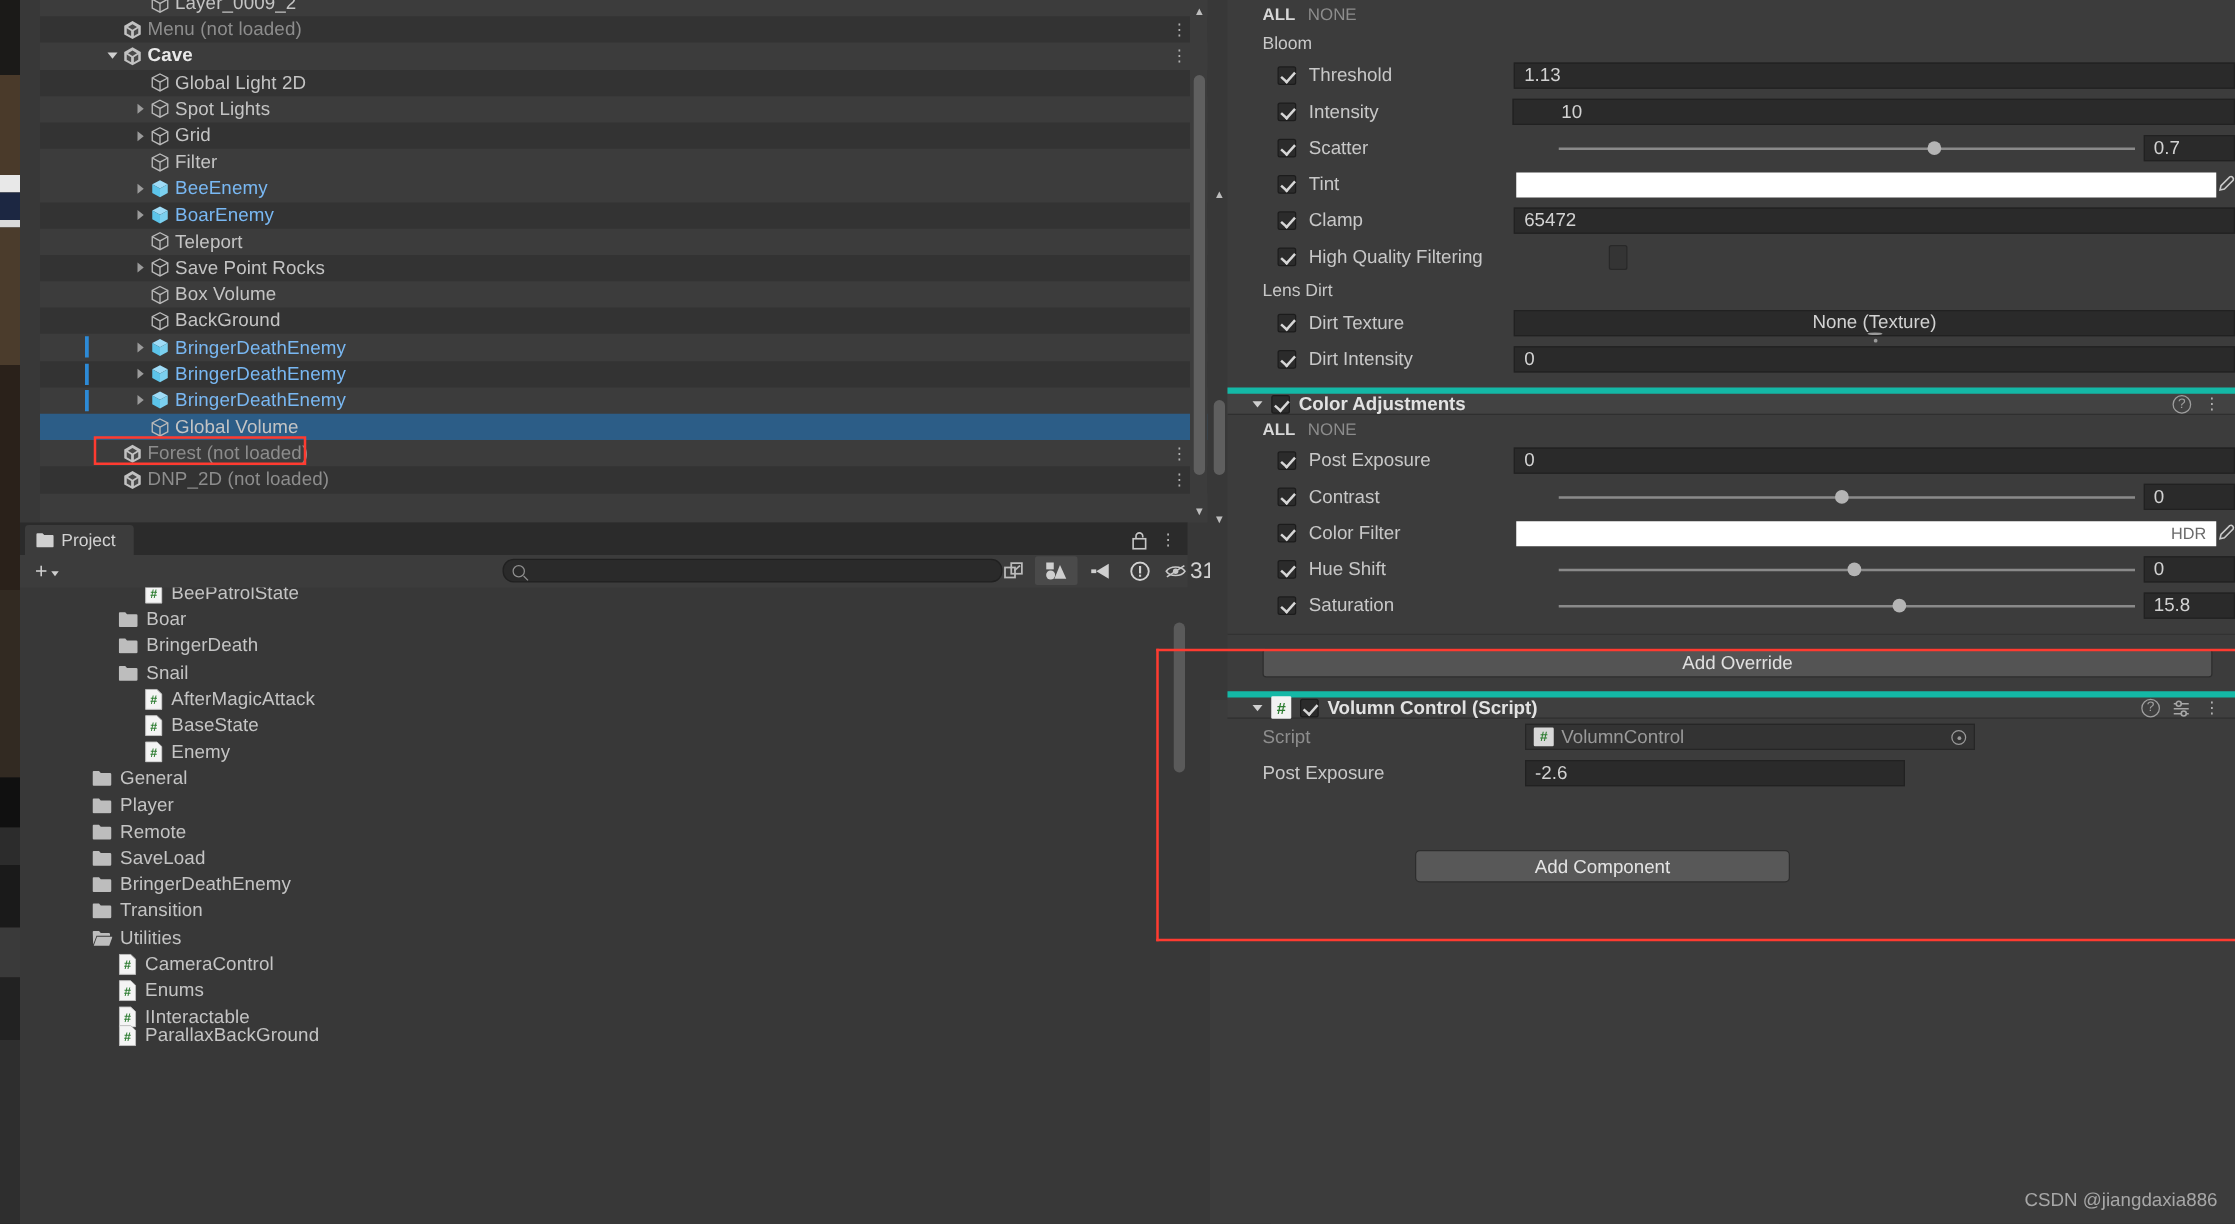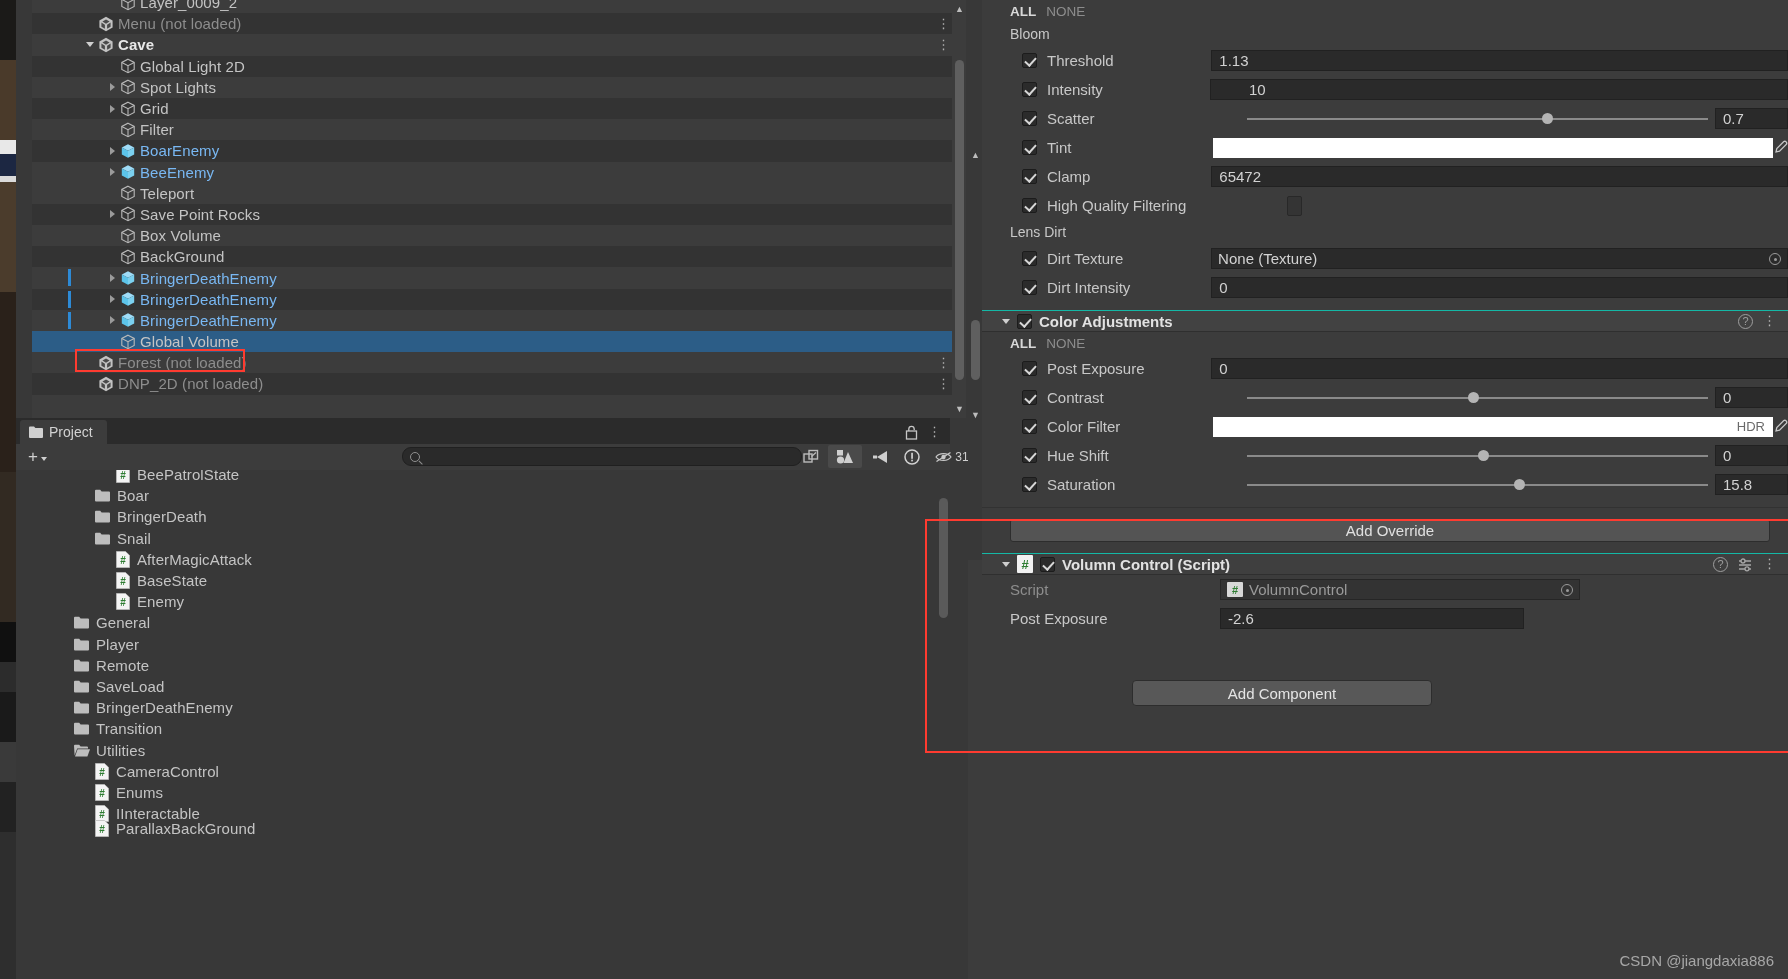--- a/index.html
+++ b/index.html
@@ -46,35 +46,35 @@
   .tab{position:absolute;left:4px;top:2px;height:24px;padding:0 14px 0 9px;background:#3c3c3c;
        display:flex;align-items:center;gap:6px;border-radius:3px 3px 0 0;}
   .tab span{font-size:14px;color:#d2d2d2;}
   .ptoolbar{position:absolute;left:0;top:26px;width:934px;height:26px;background:#3c3c3c;display:flex;align-items:center;}
   .plus{display:flex;align-items:center;gap:3px;margin-left:12px;color:#d0d0d0;font-size:17px;}
   .plus .car{border-top:4px solid #cfcfcf;border-left:3.5px solid transparent;border-right:3.5px solid transparent;width:0;height:0;margin-top:3px;}
   .psearch{position:absolute;left:386px;top:29px;width:400px;height:19px;background:#2a2a2a;border:1px solid #202020;border-radius:9px;display:flex;align-items:center;padding-left:7px;}
   .psearch .mag{width:10px;height:10px;border:1.4px solid #8f8f8f;border-radius:50%;position:relative;}
   .psearch .mag::after{content:"";position:absolute;right:-4px;bottom:-3px;width:5px;height:1.4px;background:#8f8f8f;transform:rotate(45deg);}
   .ptool-btn{position:absolute;top:27px;height:23px;display:flex;align-items:center;justify-content:center;color:#c9c9c9;}
-  .badge31{display:flex;align-items:center;gap:3px;font-size:12px;color:#d0d0d0;justify-content:center;}
+  .badge31{display:flex;align-items:center;gap:3px;font-size:18px;color:#d0d0d0;justify-content:center;}
   .ptree{position:absolute;left:0;top:52px;width:920px;height:509px;overflow:hidden;}
   .prow{height:21.2px;display:flex;align-items:center;white-space:nowrap;}
   .folder{flex:0 0 16px;width:16px;height:13px;margin-right:6px;}
   .cs{flex:0 0 14px;width:14px;height:17px;margin-right:7px;}
   .pscroll{position:absolute;right:0;top:52px;width:14px;height:509px;background:#383838;}
   .pscroll .thumb{position:absolute;left:3px;top:28px;width:9px;height:120px;background:#5a5a5a;border-radius:5px;}
 
   
   .inspector{position:absolute;left:968px;top:0;width:820px;height:979px;background:#3c3c3c;}
   .insp-scroll{position:absolute;left:0;top:0;width:14px;height:560px;background:#383838;}
   .insp-scroll .thumb{position:absolute;left:3px;top:320px;width:9px;height:60px;background:#5f5f5f;border-radius:5px;}
   .insp-body{position:absolute;left:14px;top:0;width:806px;height:979px;}
 
-  .grp-head{height:22px;display:flex;align-items:center;gap:7px;padding-left:20px;background:#424242;border-top:1px solid #14b8a6;border-bottom:1px solid #2f2f2f;}
+  .grp-head{height:22px;display:flex;align-items:center;gap:7px;padding-left:20px;background:#424242;border-top:5px solid #14b8a6;border-bottom:1px solid #2f2f2f;}
   .grp-head .t{font-weight:bold;font-size:15px;color:#e2e2e2;}
   .allnone{height:22px;display:flex;align-items:center;gap:10px;padding-left:28px;}
   .allnone .all{font-size:13.5px;font-weight:bold;color:#d8d8d8;}
   .allnone .none{font-size:13.5px;color:#8d8d8d;}
   .sub{height:24px;display:flex;align-items:center;padding-left:28px;font-size:14px;color:#c8c8c8;}
   .prow2{height:29px;display:flex;align-items:center;}
   .prow2 .cb{margin-left:40px;}
   .prow2 .name{margin-left:10px;font-size:15px;color:#c8c8c8;width:200px;}
   .cb{width:15px;height:15px;border:1px solid #1c1c1c;background:#2b2b2b;border-radius:2px;position:relative;flex:0 0 15px;}
   .cb.on::after{content:"";position:absolute;left:3.5px;top:1px;width:5px;height:9px;border:solid #d7d7d7;border-width:0 2px 2px 0;transform:rotate(42deg);}
@@ -183,40 +183,40 @@
         </div>
         <div class="hrow">
           <span style="width:75px;flex:0 0 75px;"></span>
           <span class="tri"></span>
           <svg class="ico-cube" viewBox="0 0 16 16">
             <path d="M8 1.2 L14.2 4.4 V11.4 L8 14.7 L1.8 11.4 V4.4 Z" fill="none" stroke="#b9b9b9" stroke-width="1.1"></path>
             <path d="M1.8 4.4 L8 7.7 L14.2 4.4 M8 7.7 V14.7" fill="none" stroke="#b9b9b9" stroke-width="1.1"></path>
           </svg>
           <span class="lbl" style="">Filter</span>
         </div>
-        <div class="hrow alt">
+        <div class="hrow">
           <span style="width:75px;flex:0 0 75px;"></span>
           <span class="tri closed"></span>
           <svg class="ico-cube" viewBox="0 0 16 16">
             <path d="M8 1.2 L14.2 4.4 L8 7.7 L1.8 4.4 Z" fill="#9fdcf7"></path>
             <path d="M1.8 4.4 L8 7.7 V14.7 L1.8 11.4 Z" fill="#5cc4ea"></path>
             <path d="M14.2 4.4 L8 7.7 V14.7 L14.2 11.4 Z" fill="#7bd0ef"></path>
           </svg>
-          <span class="lbl prefab" style="">BoarEnemy</span>
+          <span class="lbl prefab" style="">BeeEnemy</span>
           <span class="chev">›</span>
         </div>
-        <div class="hrow">
+        <div class="hrow alt">
           <span style="width:75px;flex:0 0 75px;"></span>
           <span class="tri closed"></span>
           <svg class="ico-cube" viewBox="0 0 16 16">
             <path d="M8 1.2 L14.2 4.4 L8 7.7 L1.8 4.4 Z" fill="#9fdcf7"></path>
             <path d="M1.8 4.4 L8 7.7 V14.7 L1.8 11.4 Z" fill="#5cc4ea"></path>
             <path d="M14.2 4.4 L8 7.7 V14.7 L14.2 11.4 Z" fill="#7bd0ef"></path>
           </svg>
-          <span class="lbl prefab" style="">BeeEnemy</span>
+          <span class="lbl prefab" style="">BoarEnemy</span>
           <span class="chev">›</span>
         </div>
         <div class="hrow">
           <span style="width:75px;flex:0 0 75px;"></span>
           <span class="tri"></span>
           <svg class="ico-cube" viewBox="0 0 16 16">
             <path d="M8 1.2 L14.2 4.4 V11.4 L8 14.7 L1.8 11.4 V4.4 Z" fill="none" stroke="#b9b9b9" stroke-width="1.1"></path>
             <path d="M1.8 4.4 L8 7.7 L14.2 4.4 M8 7.7 V14.7" fill="none" stroke="#b9b9b9" stroke-width="1.1"></path>
           </svg>
           <span class="lbl" style="">Teleport</span>
@@ -601,21 +601,21 @@
             <span class="cb on"></span>
             <span class="name">High Quality Filtering</span>
             <span class="cb empty" style="width:20px;height:20px;"></span>
           </div>
         </div>
       <div class="sub">Lens Dirt</div>
       <div id="lens-rows">
           <div class="prow2">
             <span class="cb on"></span>
             <span class="name">Dirt Texture</span>
-            <span class="objfield" style="width:700px;">
+            <span class="objfield" style="width:700px;flex-direction:column;">
               <span>None (Texture)</span>
               <span class="circ"></span>
             </span>
           </div>
           <div class="prow2">
             <span class="cb on"></span>
             <span class="name">Dirt Intensity</span>
             <span class="field" style="width:700px;">0</span>
           </div>
         </div>

